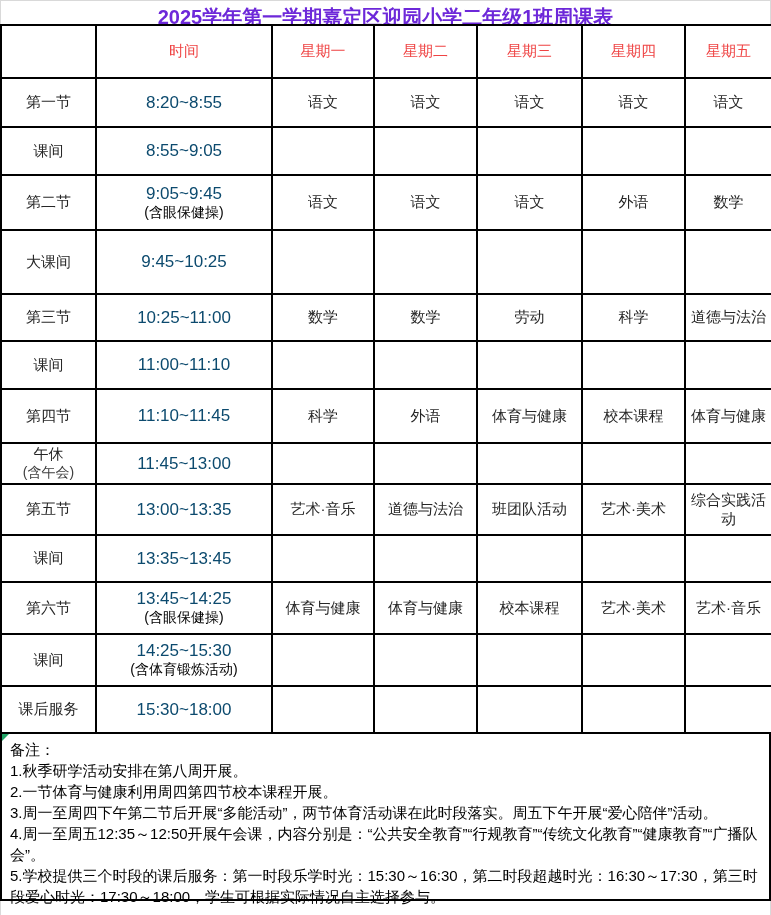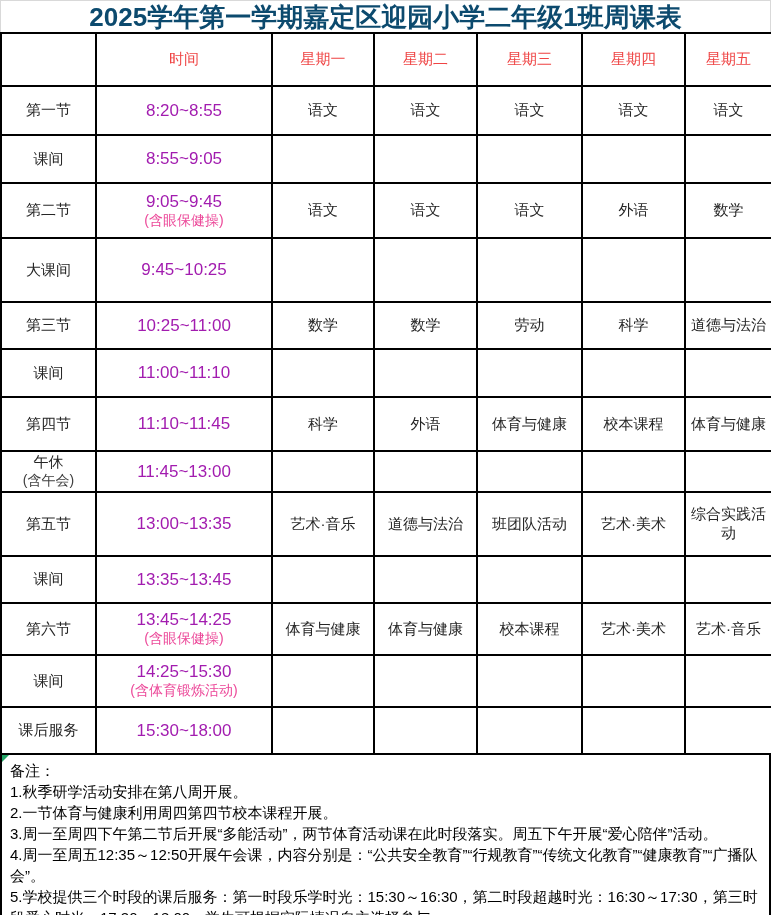--- a/index.html
+++ b/index.html
@@ -1,30 +1,30 @@
 <!DOCTYPE html>
 <html><head>
 <meta charset="utf-8">
 <style>
   html,body{margin:0;padding:0;background:#fff;}
   body{width:771px;font-family:"Liberation Sans","DejaVu Sans",sans-serif;color:#000;}
   .page{width:771px;}
   .title{
-    height:32px;line-height:32px;text-align:center;
-    font-size:26px;font-weight:bold;letter-spacing:0px;color:#0c4a6e;
+    height:24px;line-height:32px;text-align:center;
+    font-size:20px;font-weight:bold;letter-spacing:0px;color:#6d28d9;
     border:1px solid #d9d9d9;border-bottom:none;box-sizing:border-box;
     white-space:nowrap;overflow:hidden;
   }
   table.tt{border-collapse:collapse;table-layout:fixed;width:771px;}
   table.tt td{
     border:2px solid #000;text-align:center;vertical-align:middle;
     font-size:15px;color:#262626;padding:1px 2px;overflow:hidden;
   }
-  td .time1{font-size:17px;color:#a21caf;}
-  td .time2{font-size:14px;color:#ec4899;}
+  td .time1{font-size:17px;color:#0c4a6e;}
+  td .time2{font-size:14px;color:#000000;}
   td .p2{font-size:14px;color:#404040;}
   tr.hdr td{font-size:15px;color:#ef4444;}
   .notes{
     position:relative;box-sizing:border-box;width:771px;height:167px;
     border-left:2px solid #000;border-right:2px solid #000;border-bottom:2px solid #000;
     padding:5px 8px 0 8px;font-size:15px;line-height:21px;color:#000;
   }
   .notes div{margin:0;}
   .green-corner{
     position:absolute;top:0;left:0;width:0;height:0;
@@ -156,21 +156,21 @@
         <td>
             <div class="time1">11:45~13:00</div>
           </td>
         <td></td>
         <td></td>
         <td></td>
         <td></td>
         <td></td>
       </tr>
 
-      <tr style="height:64px">
+      <tr style="height:51px">
         <td>第五节</td>
         <td>
             <div class="time1">13:00~13:35</div>
           </td>
         <td>艺术·音乐</td>
         <td>道德与法治</td>
         <td>班团队活动</td>
         <td>艺术·美术</td>
         <td>综合实践活动</td>
       </tr>

